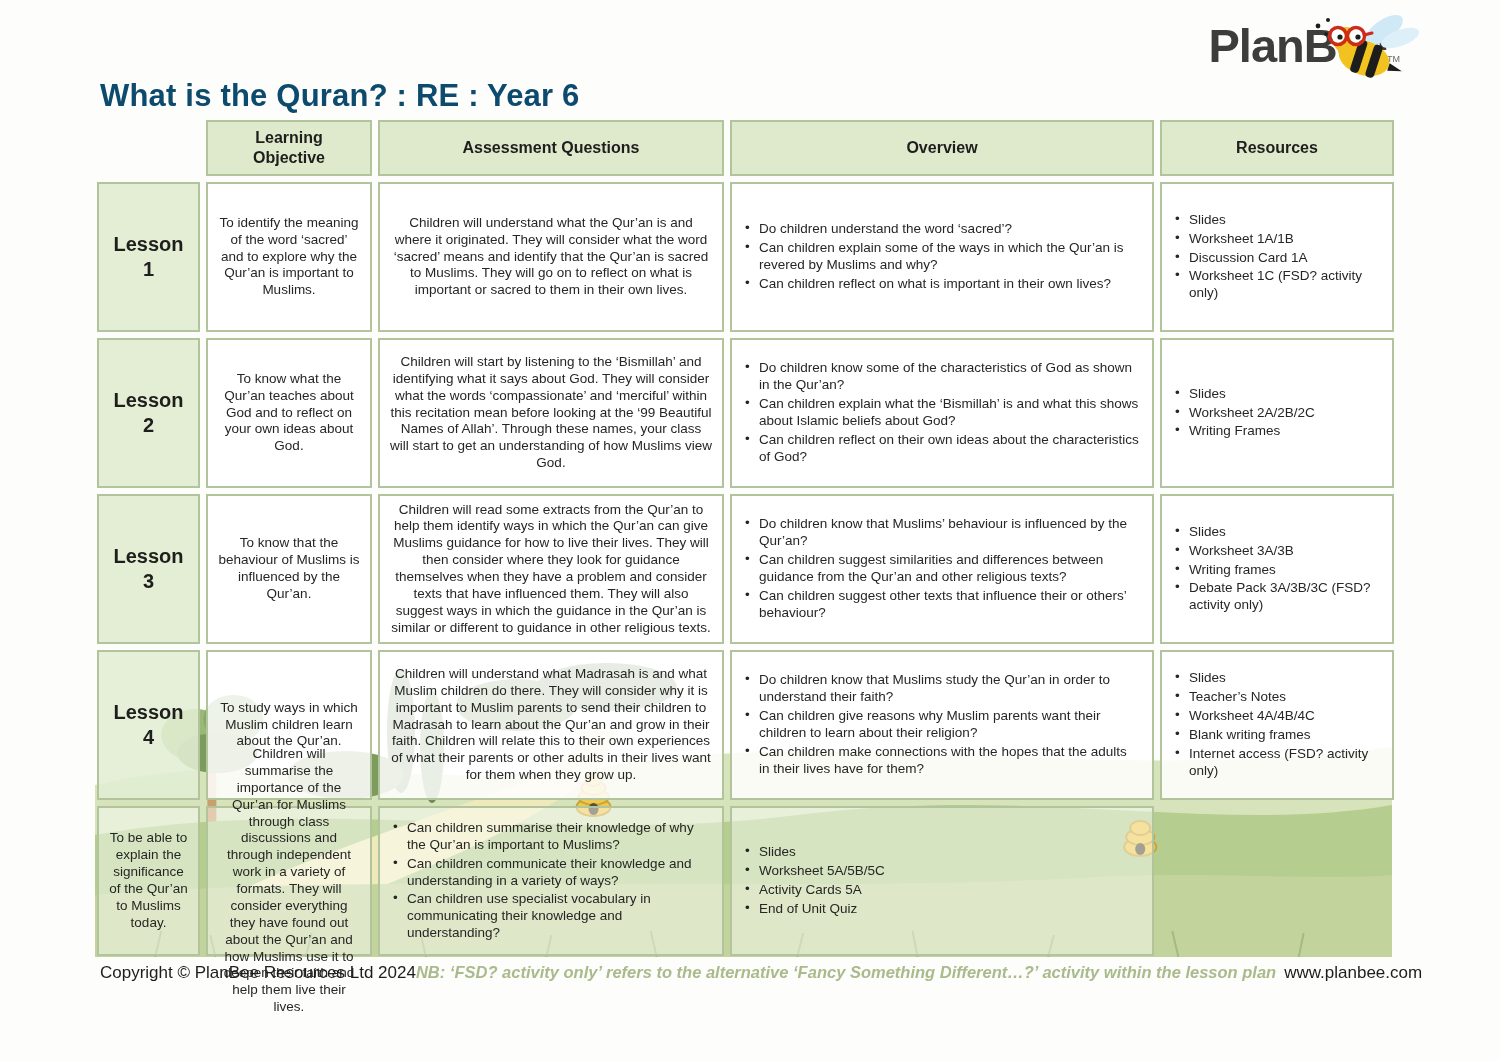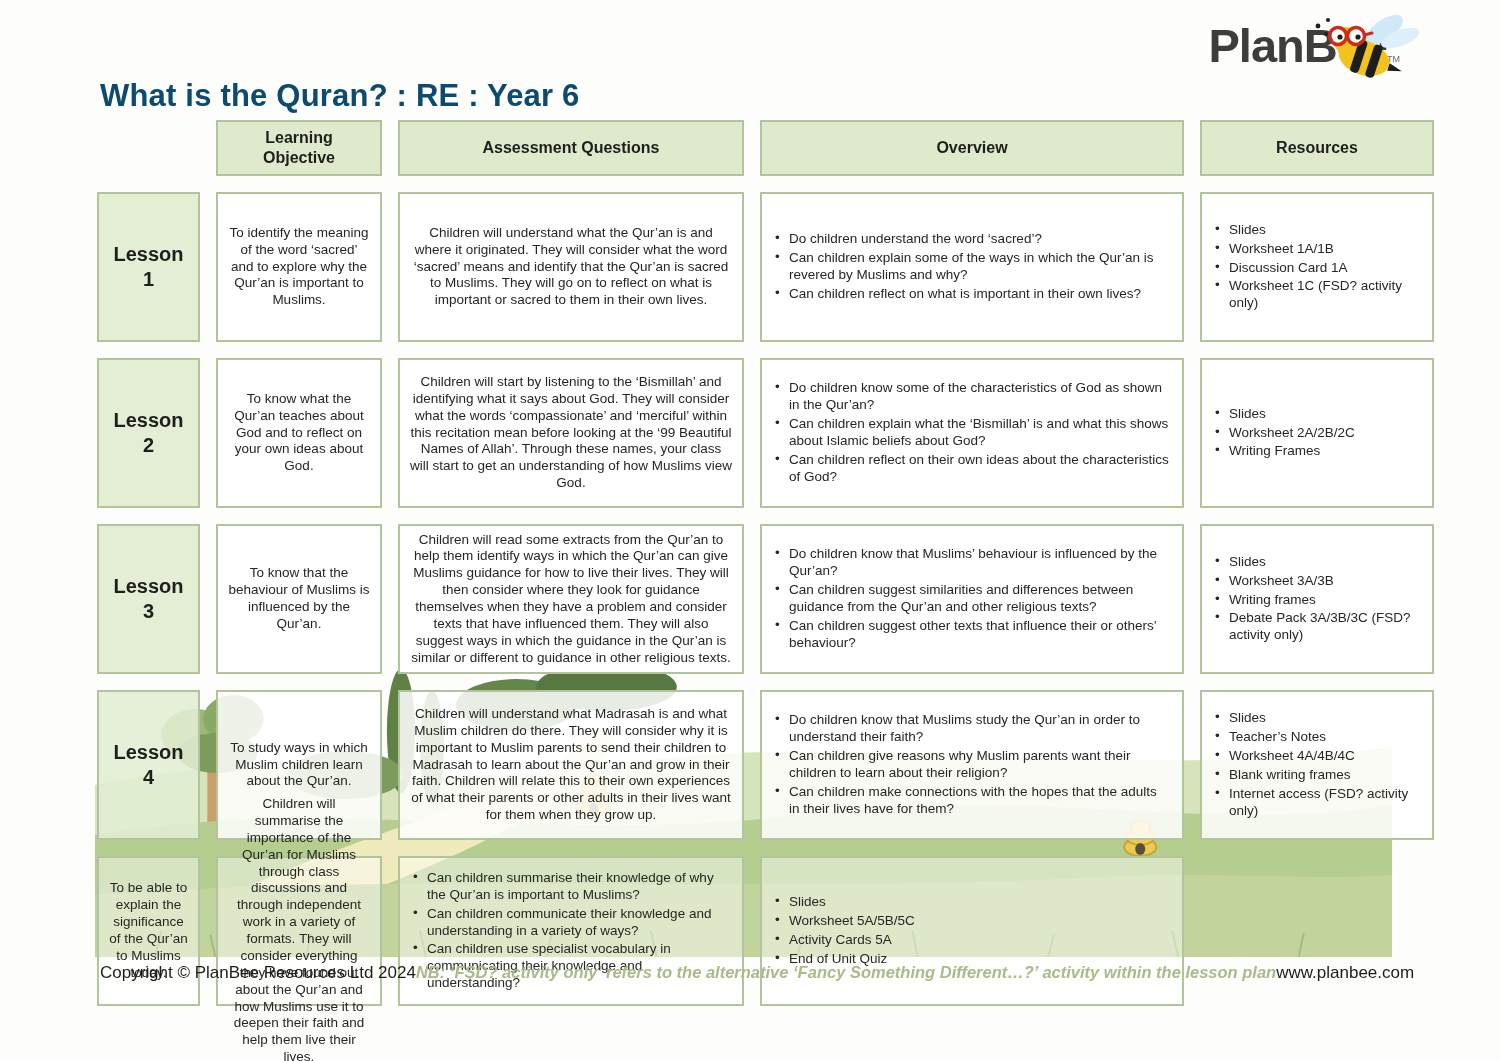--- a/index.html
+++ b/index.html
@@ -31,21 +31,21 @@
   }
   .landscape {
     position:absolute; left:-2px; bottom:-6px; width:1297px; height:322px;
     z-index:0;
   }
   .grid {
     position:relative; z-index:1;
     display:grid;
     grid-template-columns:103px 166px 346px 424px 234px;
     grid-template-rows:56px 150px 150px 150px 150px 150px;
-    gap:16px;
+    gap:6px;
     width:1293px; height:831px;
   }
   .cell {
     border:2px solid #b2c49c;
     display:flex; flex-direction:column; align-items:center; justify-content:center;
     font-size:13.5px; line-height:1.25; text-align:center;
     padding:6px 10px; color:#262624;
   }
   .cell.blank { border:none; background:transparent; padding:0; }
   .cell.header { background:#dfe9cc; font-weight:700; font-size:16px; color:#1e1e1c; }
@@ -61,21 +61,21 @@
   .r5.lesson { background:rgba(227,238,212,.62); }
   .r5.body   { background:rgba(255,255,255,.46); }
   
   .footer {
     position:absolute; left:100px; top:963px; width:1292px;
     display:flex; align-items:baseline; justify-content:space-between;
     z-index:3; white-space:nowrap;text-align:right;
   }
   .copyright { font-size:17px; color:#1d1d1b; }
   .fsd-note  { font-size:16.5px; font-weight:700; font-style:italic; color:#a9ba8b; }
-  .website   { font-size:17px; color:#1d1d1b; }
+  .website   { font-size:17px; color:#1d1d1b;padding-left:8px; }
 </style>
 </head>
 <body>
 
 <div class="page-title">What is the Quran? : RE : Year 6</div>
 
 <div class="logo">
   <span class="logo-text">PlanBee</span><span class="logo-tm">TM</span>
   <svg class="bee" width="120" height="84" viewBox="0 0 120 84">
     <ellipse cx="82" cy="22" rx="22" ry="10" fill="#cfe9f6" transform="rotate(-35 82 22)"></ellipse>

